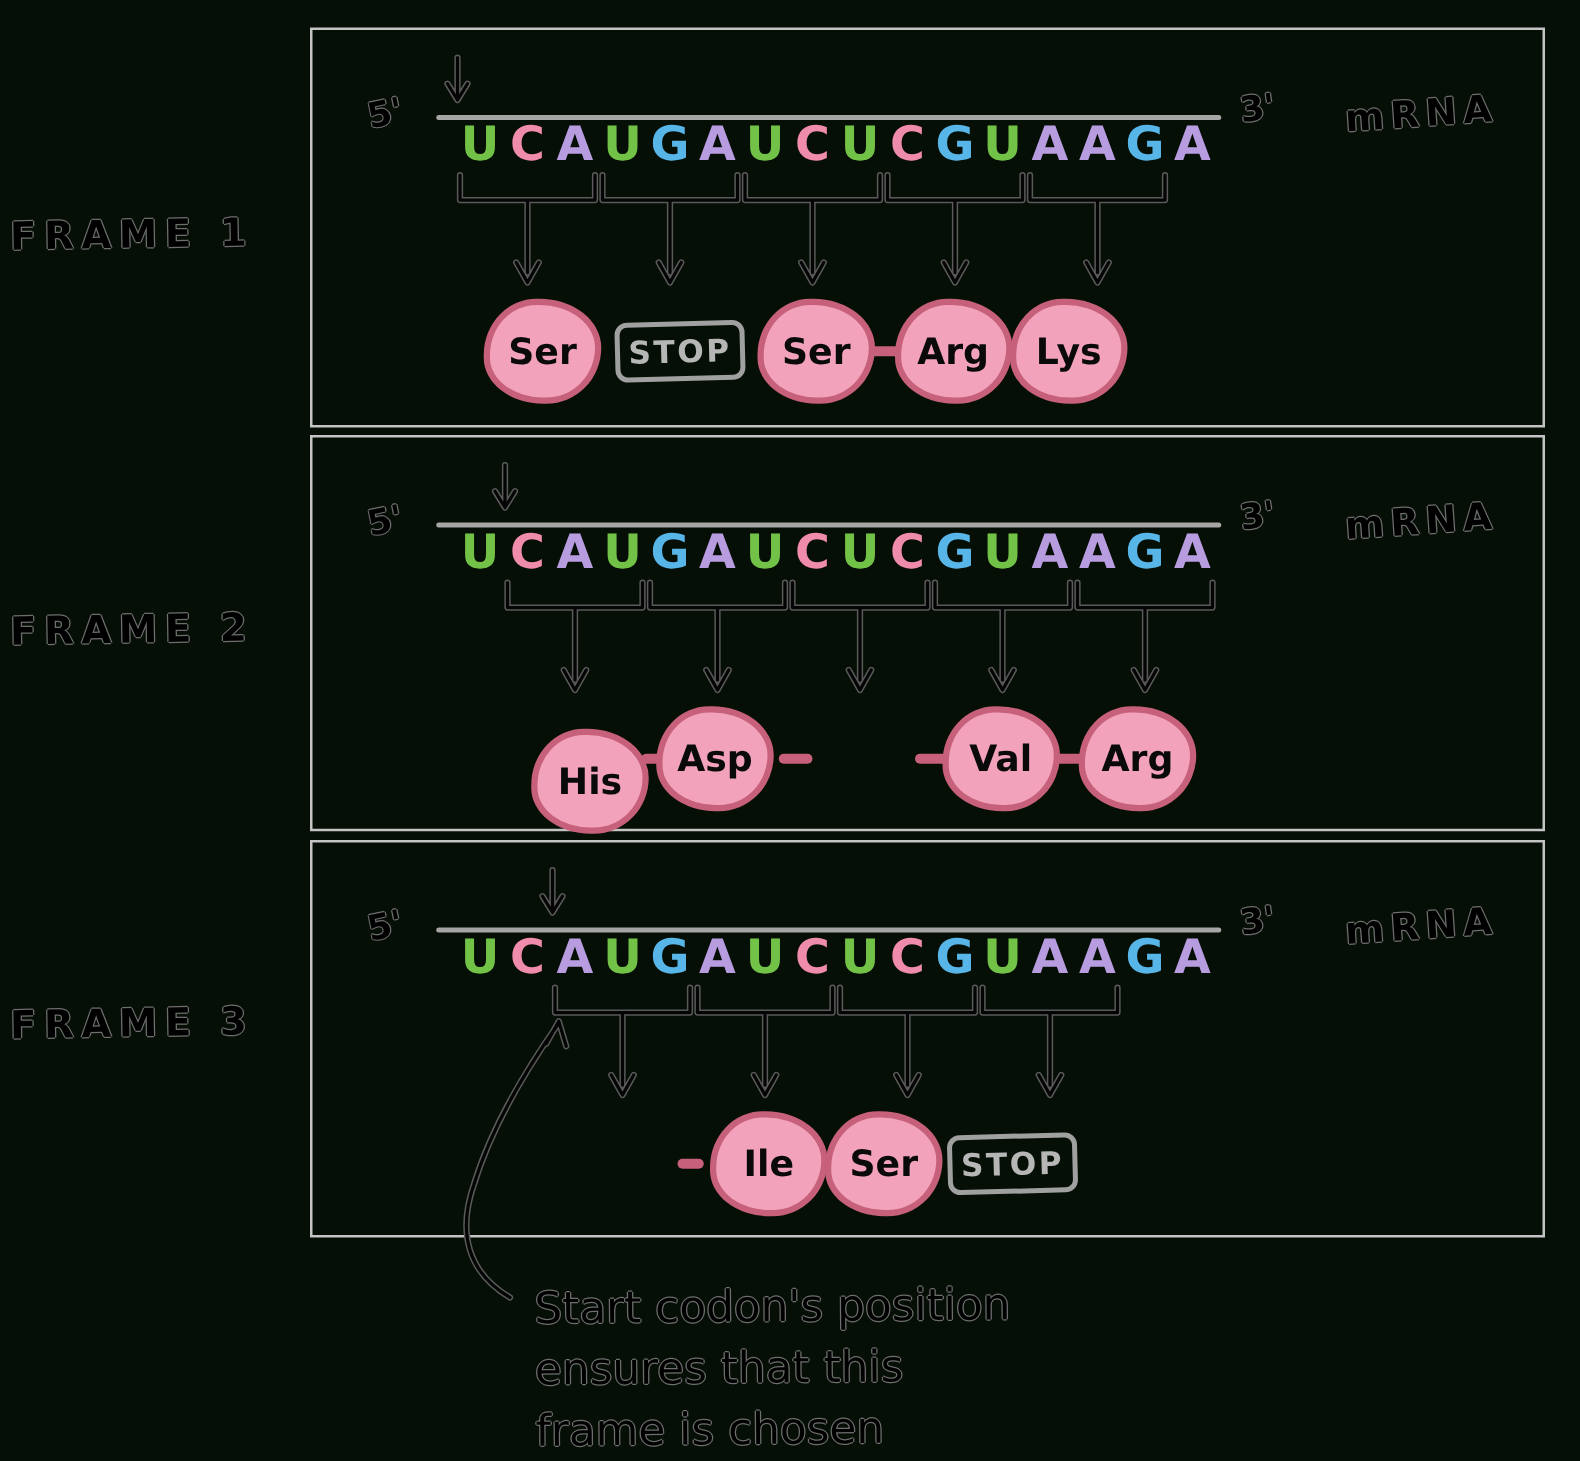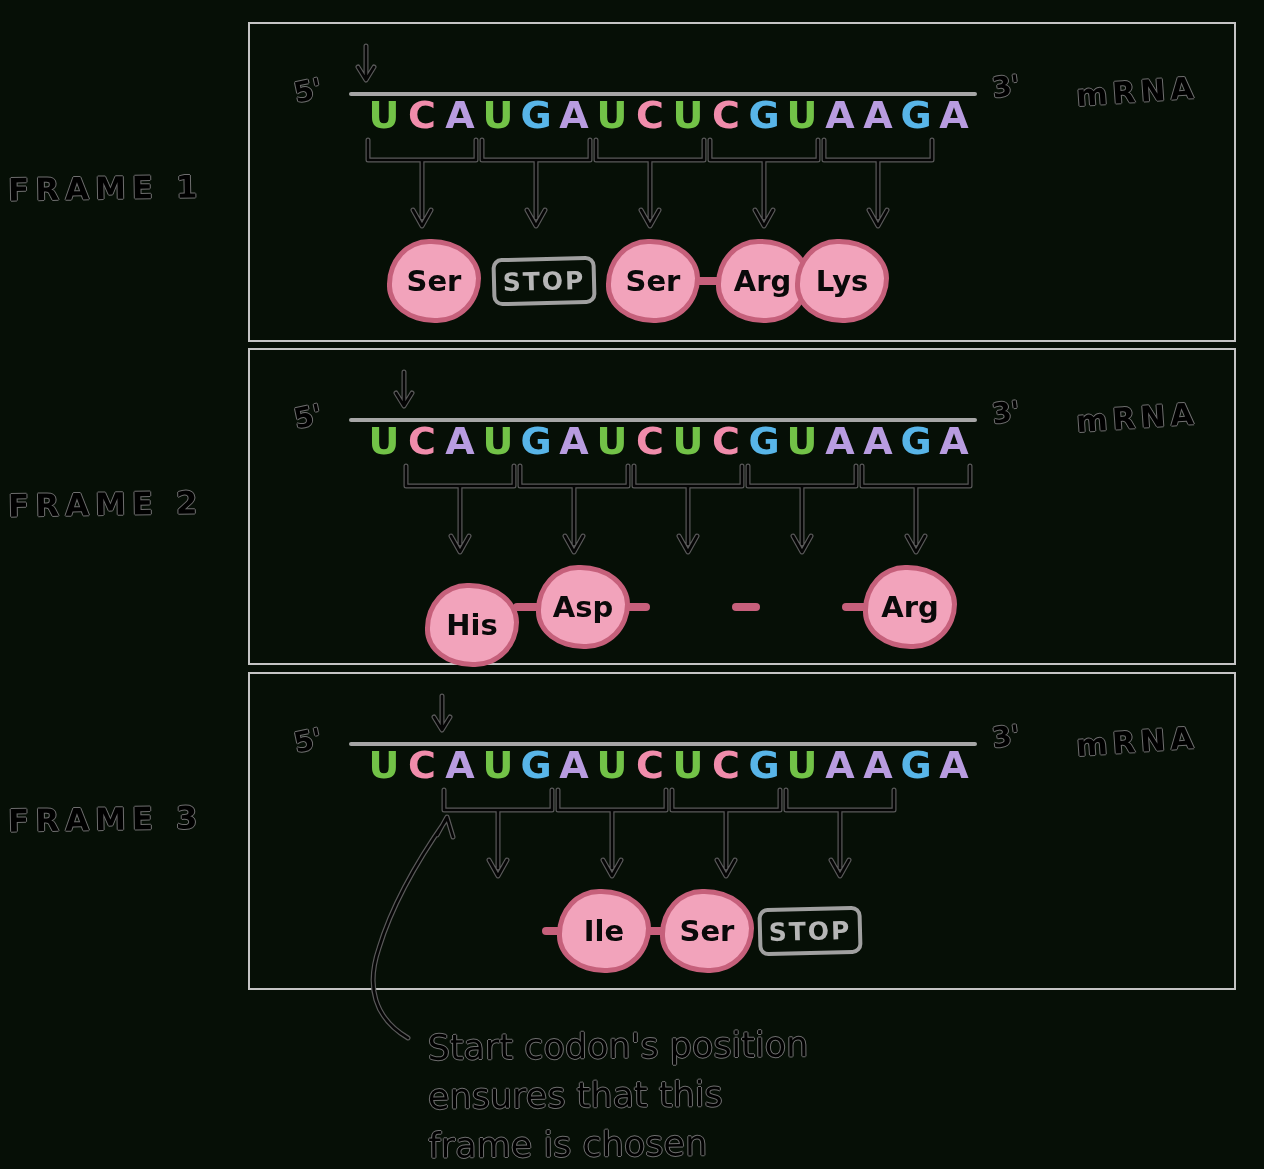--- a/index.html
+++ b/index.html
@@ -108,21 +108,21 @@
       <svg class="linework" width="988" height="320" viewBox="0 0 988 320" fill="none">
         <path d="M 116 22 L 116 52 M 108 43 L 116 56 L 124 43 M 118 116 L 118 136 L 226 136 L 226 116 M 172 136 L 172 194 M 163 186 L 172 202 L 181 186 M 232 116 L 232 136 L 340 136 L 340 116 M 286 136 L 286 194 M 277 186 L 286 202 L 295 186 M 346 116 L 346 136 L 454 136 L 454 116 M 400 136 L 400 194 M 391 186 L 400 202 L 409 186 M 460 116 L 460 136 L 568 136 L 568 116 M 514 136 L 514 194 M 505 186 L 514 202 L 523 186 M 574 116 L 574 136 L 682 136 L 682 116 M 628 136 L 628 194 M 619 186 L 628 202 L 637 186 " stroke="#5a5a5a" stroke-width="5" stroke-linecap="round" stroke-linejoin="round"></path>
         <path d="M 116 22 L 116 52 M 108 43 L 116 56 L 124 43 M 118 116 L 118 136 L 226 136 L 226 116 M 172 136 L 172 194 M 163 186 L 172 202 L 181 186 M 232 116 L 232 136 L 340 136 L 340 116 M 286 136 L 286 194 M 277 186 L 286 202 L 295 186 M 346 116 L 346 136 L 454 136 L 454 116 M 400 136 L 400 194 M 391 186 L 400 202 L 409 186 M 460 116 L 460 136 L 568 136 L 568 116 M 514 136 L 514 194 M 505 186 L 514 202 L 523 186 M 574 116 L 574 136 L 682 136 L 682 116 M 628 136 L 628 194 M 619 186 L 628 202 L 637 186 " stroke="#040404" stroke-width="2.6" stroke-linecap="round" stroke-linejoin="round"></path>
       </svg>
       <div class="bubble" style="left: 137px; top: 215px;">Ser</div>
       <div class="stop-badge" style="left: 241.5px; top: 233px;">STOP</div>
       <div class="bubble" style="left: 356px; top: 215px;">Ser</div>
       <div class="peptide-link" style="left: 444px; top: 253px; width: 27.5px;"></div>
       <div class="bubble" style="left: 465.5px; top: 215px;">Arg</div>
       <div class="peptide-link" style="left: 553.5px; top: 253px; width: 27.5px;"></div>
-      <div class="bubble" style="left: 545px; top: 215px;">Lys</div>
+      <div class="bubble" style="left: 558px; top: 215px;">Lys</div>
     </section>
   <section class="frame-box" style="left: 248px; top: 348px; width: 988px; height: 317px;">
       <div class="prime ink" style="left: 44px; top: 50px; transform: rotate(-12deg);">5'</div>
       <div class="mrna-line" style="left: 99px; top: 68px; width: 628px;"></div>
       <div class="prime ink" style="left: 742px; top: 46px; transform: rotate(-8deg);">3'</div>
       <div class="mrna-tag ink" style="left: 826px; top: 50px; transform: rotate(-4deg);">mRNA</div>
       <div class="base" style="left: 115px; top: 72px; color: rgb(114, 194, 71);">U</div>
       <div class="base" style="left: 153px; top: 72px; color: rgb(240, 140, 171);">C</div>
       <div class="base" style="left: 191px; top: 72px; color: rgb(184, 156, 224);">A</div>
       <div class="base" style="left: 229px; top: 72px; color: rgb(114, 194, 71);">U</div>
@@ -137,23 +137,24 @@
       <div class="base" style="left: 571px; top: 72px; color: rgb(184, 156, 224);">A</div>
       <div class="base" style="left: 609px; top: 72px; color: rgb(184, 156, 224);">A</div>
       <div class="base" style="left: 647px; top: 72px; color: rgb(88, 181, 232);">G</div>
       <div class="base" style="left: 685px; top: 72px; color: rgb(184, 156, 224);">A</div>
       <svg class="linework" width="988" height="317" viewBox="0 0 988 317" fill="none">
         <path d="M 154 22 L 154 52 M 146 43 L 154 56 L 162 43 M 156 116 L 156 136 L 264 136 L 264 116 M 210 136 L 210 194 M 201 186 L 210 202 L 219 186 M 270 116 L 270 136 L 378 136 L 378 116 M 324 136 L 324 194 M 315 186 L 324 202 L 333 186 M 384 116 L 384 136 L 492 136 L 492 116 M 438 136 L 438 194 M 429 186 L 438 202 L 447 186 M 498 116 L 498 136 L 606 136 L 606 116 M 552 136 L 552 194 M 543 186 L 552 202 L 561 186 M 612 116 L 612 136 L 720 136 L 720 116 M 666 136 L 666 194 M 657 186 L 666 202 L 675 186 " stroke="#5a5a5a" stroke-width="5" stroke-linecap="round" stroke-linejoin="round"></path>
         <path d="M 154 22 L 154 52 M 146 43 L 154 56 L 162 43 M 156 116 L 156 136 L 264 136 L 264 116 M 210 136 L 210 194 M 201 186 L 210 202 L 219 186 M 270 116 L 270 136 L 378 136 L 378 116 M 324 136 L 324 194 M 315 186 L 324 202 L 333 186 M 384 116 L 384 136 L 492 136 L 492 116 M 438 136 L 438 194 M 429 186 L 438 202 L 447 186 M 498 116 L 498 136 L 606 136 L 606 116 M 552 136 L 552 194 M 543 186 L 552 202 L 561 186 M 612 116 L 612 136 L 720 136 L 720 116 M 666 136 L 666 194 M 657 186 L 666 202 L 675 186 " stroke="#040404" stroke-width="2.6" stroke-linecap="round" stroke-linejoin="round"></path>
       </svg>
       <div class="bubble" style="left: 175px; top: 233px;">His</div>
       <div class="peptide-link" style="left: 263px; top: 253px; width: 27.5px;"></div>
-      <div class="bubble" style="left: 286px; top: 215px;">Asp</div>
+      <div class="bubble" style="left: 275px; top: 215px;">Asp</div>
       <div class="peptide-link" style="left: 372.5px; top: 253px; width: 27.5px;"></div>
       <div class="peptide-link" style="left: 482px; top: 253px; width: 27.5px;"></div>
+      <div class="bubble" style="left: 503.5px; top: 215px;">Val</div>
       <div class="peptide-link" style="left: 591.5px; top: 253px; width: 27.5px;"></div>
       <div class="bubble" style="left: 613px; top: 215px;">Arg</div>
     </section>
   <section class="frame-box" style="left: 248px; top: 672px; width: 988px; height: 318px;">
       <div class="prime ink" style="left: 44px; top: 50px; transform: rotate(-12deg);">5'</div>
       <div class="mrna-line" style="left: 99px; top: 68px; width: 628px;"></div>
       <div class="prime ink" style="left: 742px; top: 46px; transform: rotate(-8deg);">3'</div>
       <div class="mrna-tag ink" style="left: 826px; top: 50px; transform: rotate(-4deg);">mRNA</div>
       <div class="base" style="left: 115px; top: 72px; color: rgb(114, 194, 71);">U</div>
       <div class="base" style="left: 153px; top: 72px; color: rgb(240, 140, 171);">C</div>
@@ -169,21 +170,21 @@
       <div class="base" style="left: 533px; top: 72px; color: rgb(114, 194, 71);">U</div>
       <div class="base" style="left: 571px; top: 72px; color: rgb(184, 156, 224);">A</div>
       <div class="base" style="left: 609px; top: 72px; color: rgb(184, 156, 224);">A</div>
       <div class="base" style="left: 647px; top: 72px; color: rgb(88, 181, 232);">G</div>
       <div class="base" style="left: 685px; top: 72px; color: rgb(184, 156, 224);">A</div>
       <svg class="linework" width="988" height="318" viewBox="0 0 988 318" fill="none">
         <path d="M 192 22 L 192 52 M 184 43 L 192 56 L 200 43 M 194 116 L 194 136 L 302 136 L 302 116 M 248 136 L 248 194 M 239 186 L 248 202 L 257 186 M 308 116 L 308 136 L 416 136 L 416 116 M 362 136 L 362 194 M 353 186 L 362 202 L 371 186 M 422 116 L 422 136 L 530 136 L 530 116 M 476 136 L 476 194 M 467 186 L 476 202 L 485 186 M 536 116 L 536 136 L 644 136 L 644 116 M 590 136 L 590 194 M 581 186 L 590 202 L 599 186 " stroke="#5a5a5a" stroke-width="5" stroke-linecap="round" stroke-linejoin="round"></path>
         <path d="M 192 22 L 192 52 M 184 43 L 192 56 L 200 43 M 194 116 L 194 136 L 302 136 L 302 116 M 248 136 L 248 194 M 239 186 L 248 202 L 257 186 M 308 116 L 308 136 L 416 136 L 416 116 M 362 136 L 362 194 M 353 186 L 362 202 L 371 186 M 422 116 L 422 136 L 530 136 L 530 116 M 476 136 L 476 194 M 467 186 L 476 202 L 485 186 M 536 116 L 536 136 L 644 136 L 644 116 M 590 136 L 590 194 M 581 186 L 590 202 L 599 186 " stroke="#040404" stroke-width="2.6" stroke-linecap="round" stroke-linejoin="round"></path>
       </svg>
       <div class="peptide-link" style="left: 292px; top: 253px; width: 21px;"></div>
-      <div class="bubble" style="left: 307px; top: 215px;">Ile</div>
+      <div class="bubble" style="left: 318px; top: 215px;">Ile</div>
       <div class="peptide-link" style="left: 395px; top: 253px; width: 21px;"></div>
       <div class="bubble" style="left: 410px; top: 215px;">Ser</div>
       <div class="stop-badge" style="left: 508px; top: 233px;">STOP</div>
     </section>
 
   <svg class="linework" width="1264" height="1169" viewBox="0 0 1264 1169" fill="none">
     <path class="halo" d="M 408 1038 C 374 1018 366 986 379 948 C 393 902 420 857 446 820 M 437 835 L 447 817 L 453 837" stroke="#5a5a5a" stroke-width="5" stroke-linecap="round" stroke-linejoin="round"></path>
     <path class="core" d="M 408 1038 C 374 1018 366 986 379 948 C 393 902 420 857 446 820 M 437 835 L 447 817 L 453 837" stroke="#040404" stroke-width="2.6" stroke-linecap="round" stroke-linejoin="round"></path>
   </svg>
 

